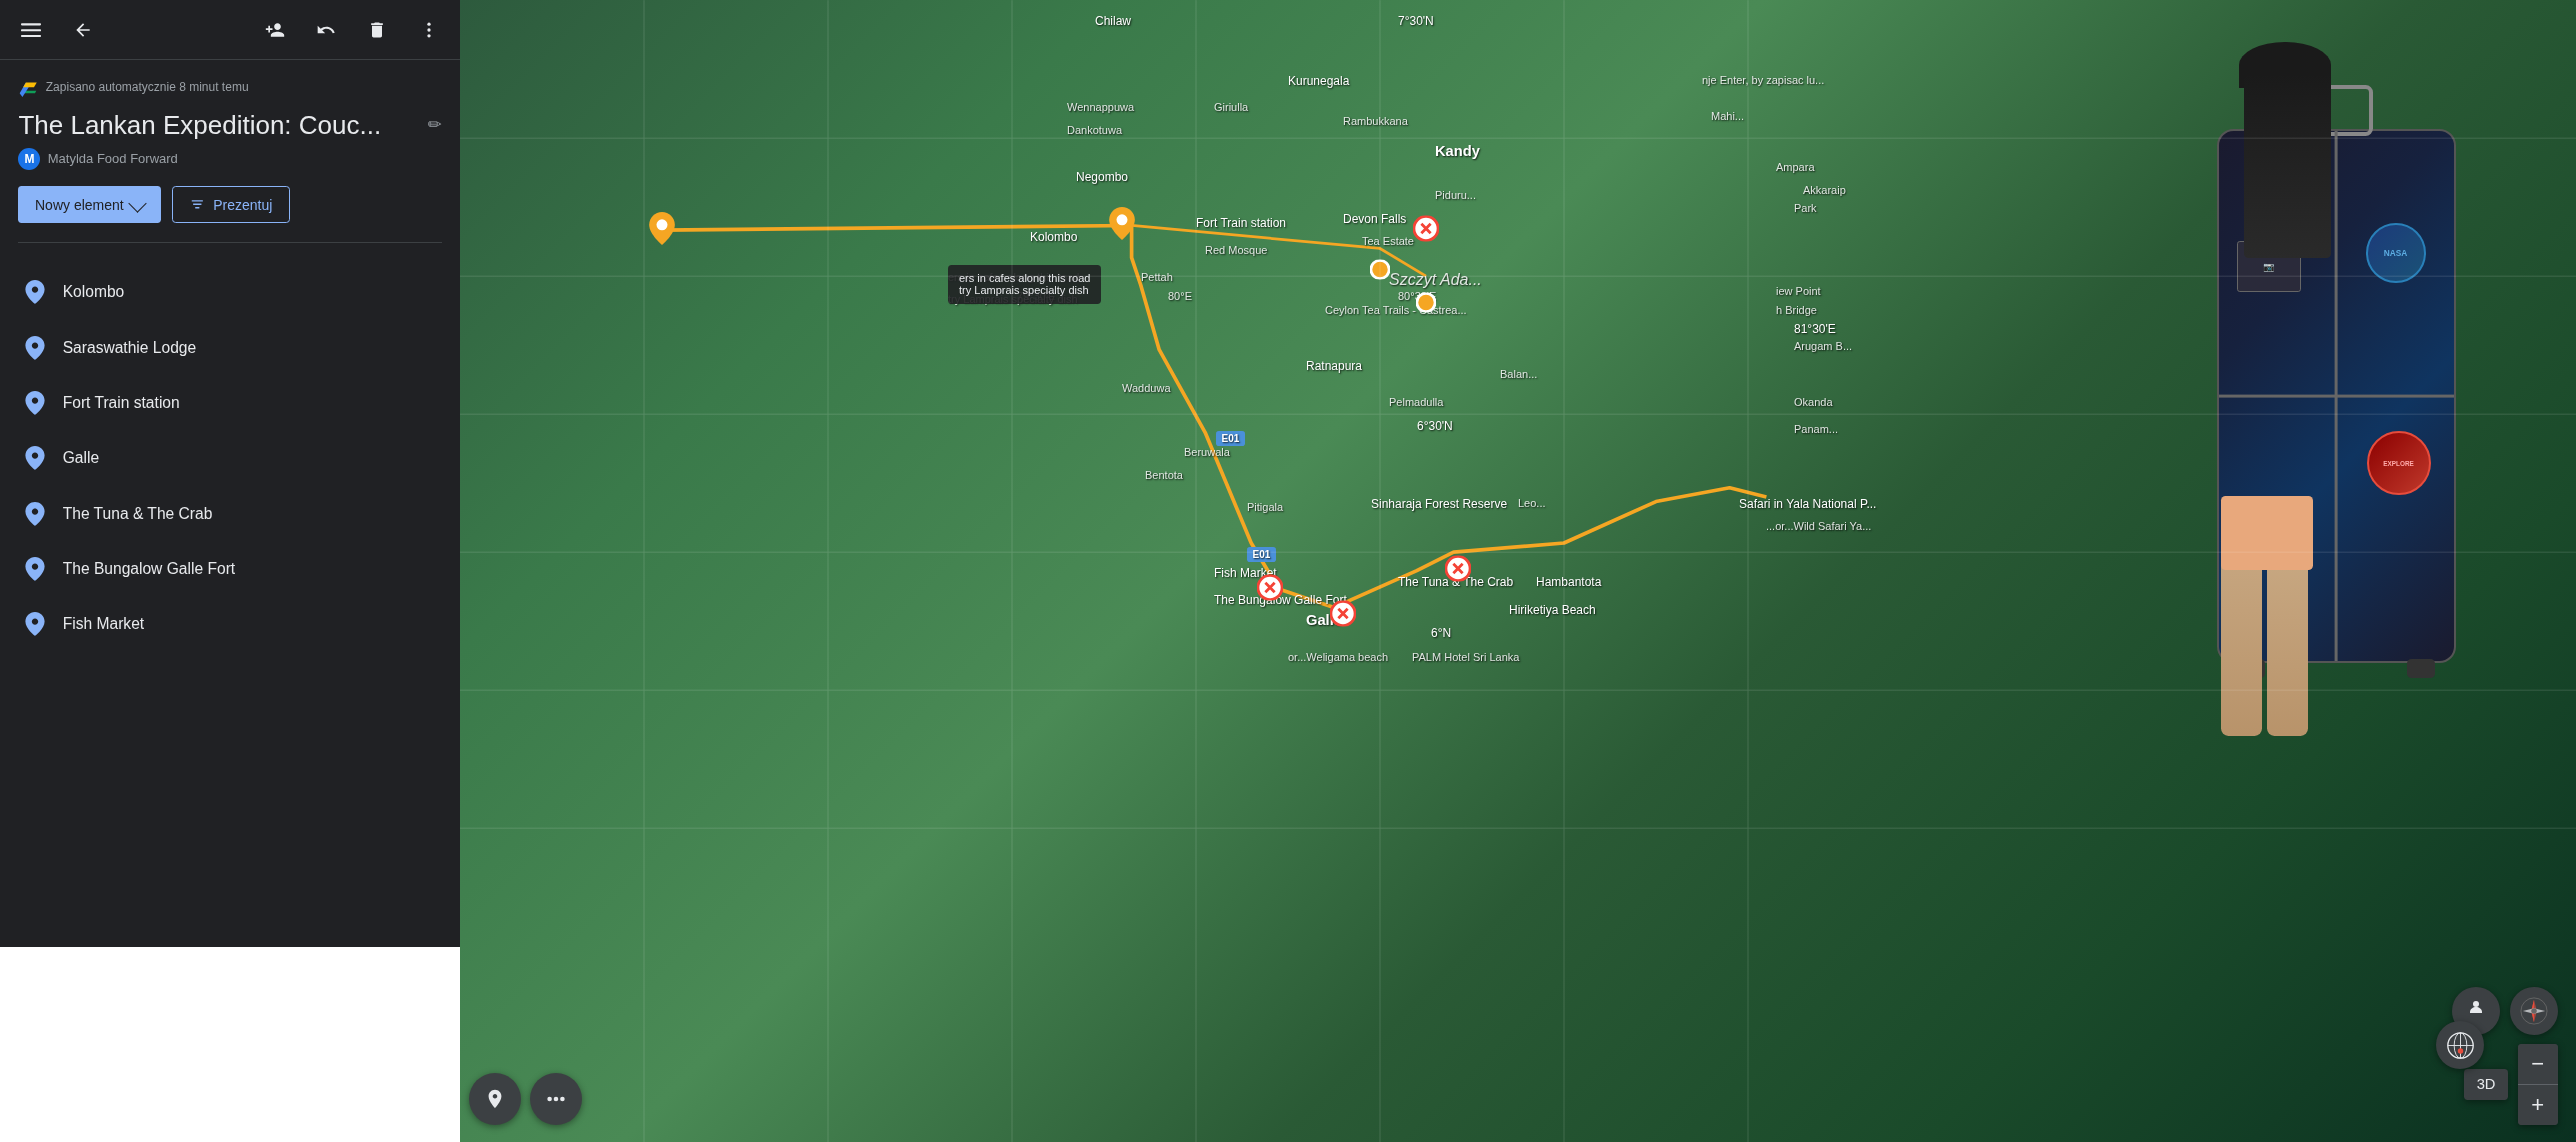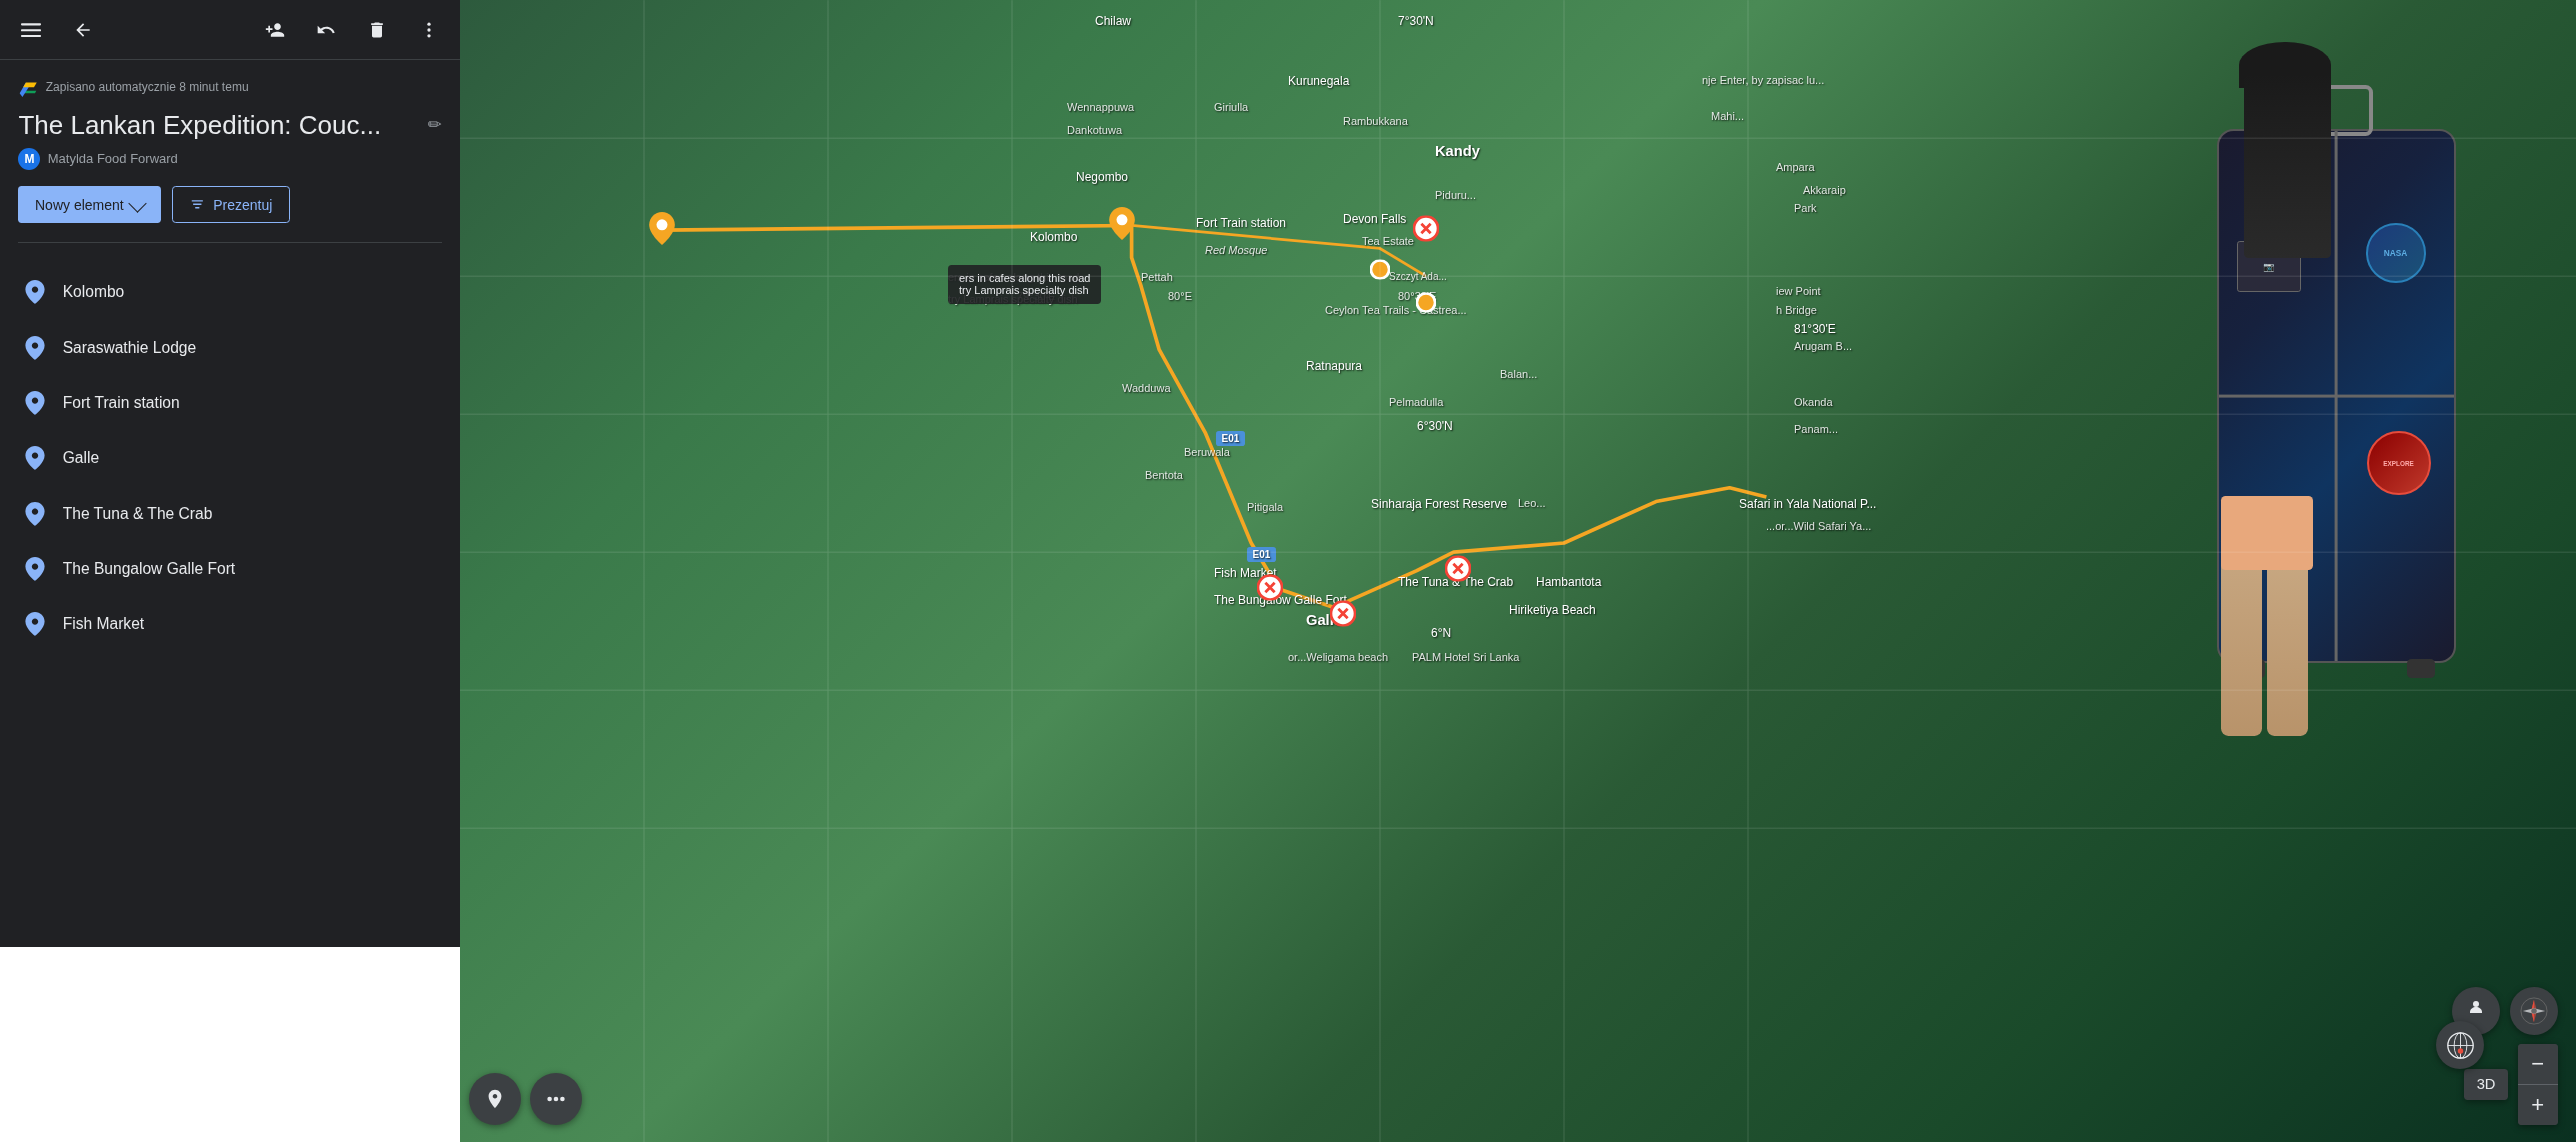--- a/index.html
+++ b/index.html
@@ -550,25 +550,25 @@
       <div class="map-label" style="left: 828px; top: 74px;">Kurunegala</div>
       <div class="map-label" style="left: 607px; top: 101px; font-size: 11px; color: rgba(255, 255, 255, 0.85);">Wennappuwa</div>
       <div class="map-label" style="left: 754px; top: 101px; font-size: 11px; color: rgba(255, 255, 255, 0.85);">Giriulla</div>
       <div class="map-label" style="left: 883px; top: 115px; font-size: 11px; color: rgba(255, 255, 255, 0.85);">Rambukkana</div>
       <div class="map-label" style="left: 607px; top: 124px; font-size: 11px; color: rgba(255, 255, 255, 0.85);">Dankotuwa</div>
       <div class="map-label large" style="left: 975px; top: 143px; font-size: 14.7px; font-weight: 600;">Kandy</div>
       <div class="map-label" style="left: 616px; top: 170px;">Negombo</div>
       <div class="map-label" style="left: 975px; top: 189px; font-size: 11px; color: rgba(255, 255, 255, 0.85);">Piduru...</div>
       <div class="map-label" style="left: 736px; top: 216px;">Fort Train station</div>
       <div class="map-label" style="left: 883px; top: 212px;">Devon Falls</div>
-      <div class="map-label" style="left: 745px; top: 244px; font-size: 11px; color: rgba(255, 255, 255, 0.85); font-style: italic;">Red Mosque</div>
+      <div class="map-label" style="left: 745px; top: 244px; font-size: 11px; color: rgba(255, 255, 255, 0.85);">Red Mosque</div>
       <div class="map-label" style="left: 902px; top: 235px; font-size: 11px; color: rgba(255, 255, 255, 0.85);">Tea Estate</div>
       <div class="map-label" style="left: 570px; top: 230px;">Kolombo</div>
       <div class="map-label" style="left: 681px; top: 271px; font-size: 11px; color: rgba(255, 255, 255, 0.85);">Pettah</div>
-      <div class="map-label" style="left: 929px; top: 271px; font-size: 10px; color: rgba(255, 255, 255, 0.85);">Szczyt Ada...</div>
+      <div class="map-label" style="left: 929px; top: 271px; font-size: 16px; color: rgba(255, 255, 255, 0.85); font-style: italic;">Szczyt Ada...</div>
       <div class="map-label" style="left: 557px; top: 290px; font-size: 11px; color: rgba(255, 255, 255, 0.85);">79°30'E</div>
       <div class="map-label" style="left: 708px; top: 290px; font-size: 11px; color: rgba(255, 255, 255, 0.85);">80°E</div>
       <div class="map-label" style="left: 865px; top: 304px; font-size: 11px; color: rgba(255, 255, 255, 0.85);">Ceylon Tea Trails - Castrea...</div>
       <div class="map-label" style="left: 938px; top: 290px; font-size: 11px; color: rgba(255, 255, 255, 0.85);">80°30'E</div>
       <div class="map-label" style="left: 846px; top: 359px;">Ratnapura</div>
       <div class="map-label" style="left: 1040px; top: 368px; font-size: 11px; color: rgba(255, 255, 255, 0.85);">Balan...</div>
       <div class="map-label" style="left: 662px; top: 382px; font-size: 11px; color: rgba(255, 255, 255, 0.85);">Wadduwa</div>
       <div class="map-label" style="left: 929px; top: 396px; font-size: 11px; color: rgba(255, 255, 255, 0.85);">Pelmadulla</div>
       <div class="map-label" style="left: 957px; top: 419px;">6°30'N</div>
       <div class="map-label" style="left: 756px; top: 431px; background: rgb(74, 144, 217); color: white; padding: 1.8px 5.5px; border-radius: 2.8px; font-size: 10px; font-weight: 600;">E01</div>

